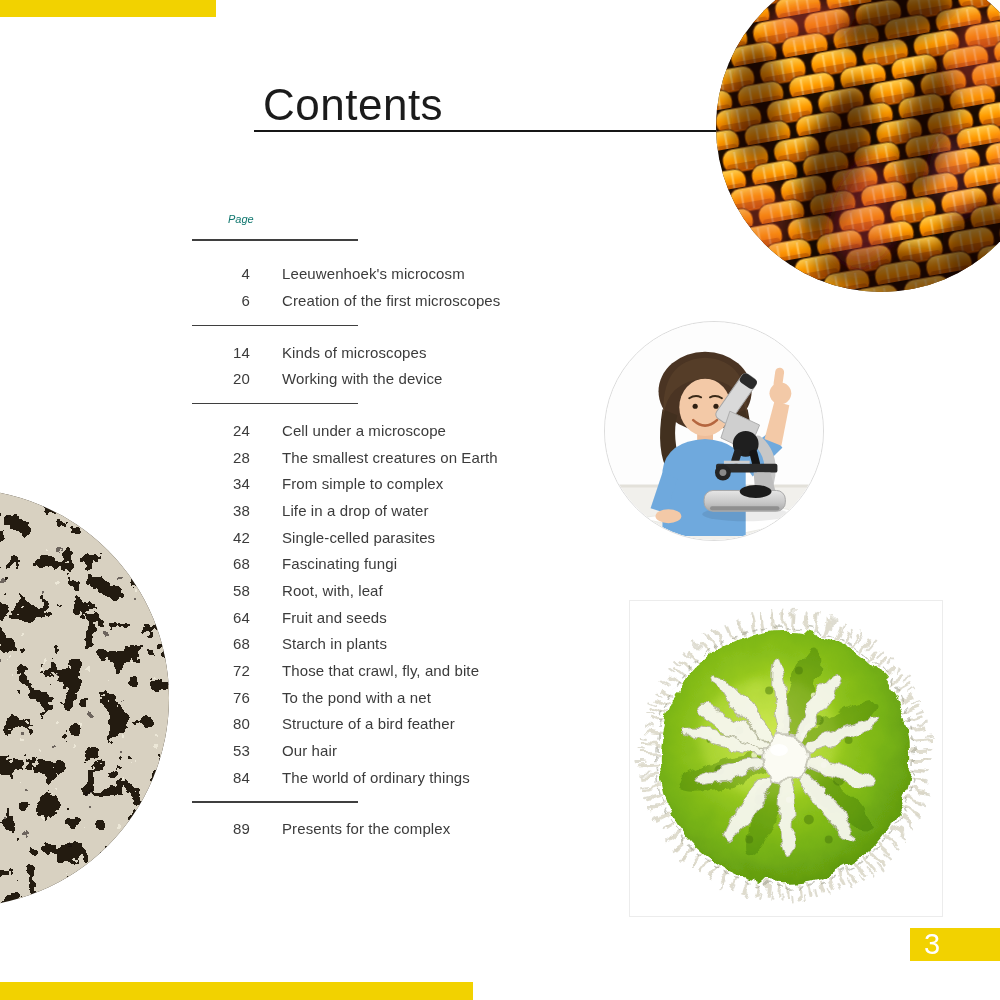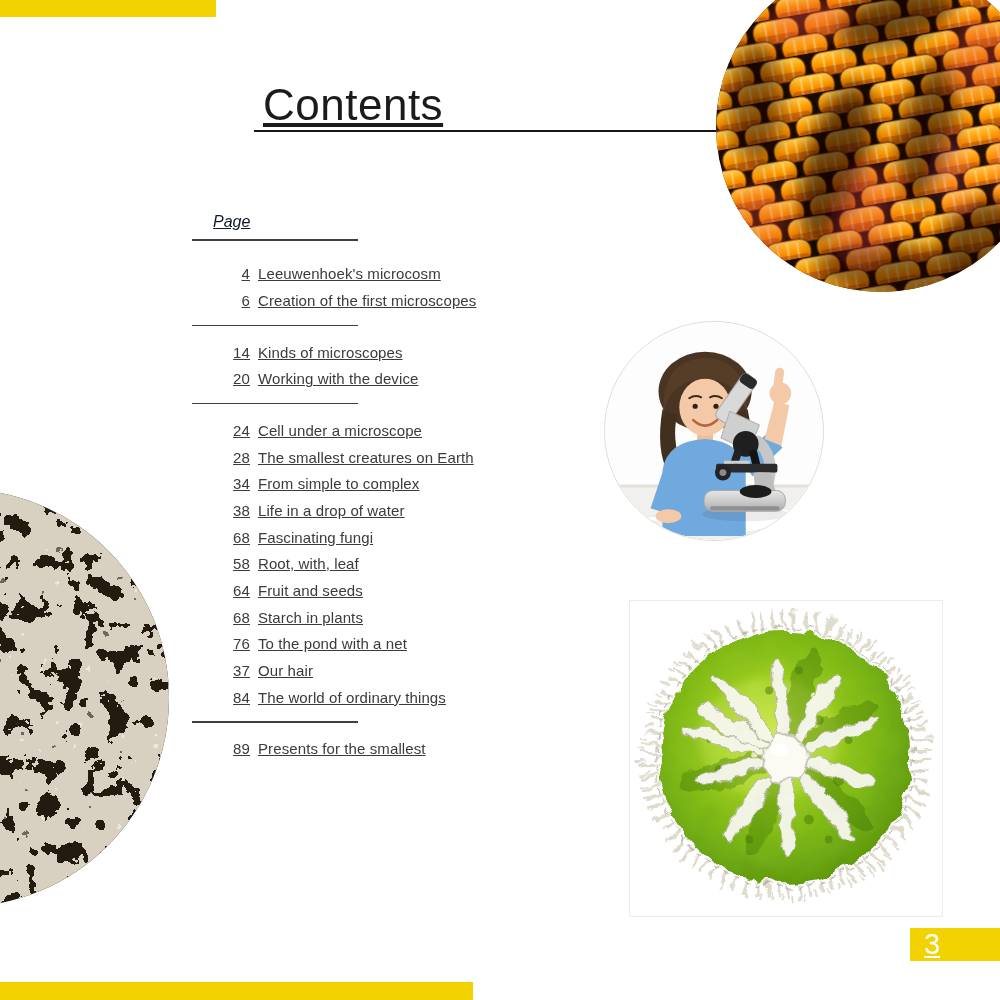--- a/index.html
+++ b/index.html
@@ -1,45 +1,45 @@
 <!DOCTYPE html>
 <html style="--accent: #F2D200;"><head>
 <meta charset="utf-8">
 <style>
   :root{ --accent:#F2D200; --body-text:#3B3B3B; --title-text:#1B1B1B; }
   *{margin:0;padding:0;box-sizing:border-box;}
   html,body{width:1000px;height:1000px;}
   body{position:relative;overflow:hidden;background:#fff;
        font-family:"Liberation Sans","DejaVu Sans",sans-serif;color:var(--body-text);}
-  .abs{position:absolute;text-decoration:underline;}
+  .abs{position:absolute;}
 
   
   .bar-top{left:0;top:0;width:216px;height:17px;background:var(--accent);}
   .bar-bottom{left:0;top:982px;width:473px;height:18px;background:var(--accent);}
 
   
   .pagenum{left:910px;top:928px;width:90px;height:33px;background:var(--accent);
            color:#fff;font-size:29px;line-height:32px;padding-left:14px;}
 
   
   .title{left:263px;top:82px;font-size:44px;line-height:1.05;font-weight:400;
          color:var(--title-text);letter-spacing:.5px;}
   .title-rule{left:254px;top:130px;width:462px;height:2px;background:#161616;}
 
   
-  .page-label{left:213px;top:213px;font-style:italic;font-size:16px;color:#0f172a;}
+  .page-label{left:228px;top:213px;font-style:italic;font-size:11px;color:#0f766e;}
 
   
   #toc{left:192px;top:239px;width:400px;}
   .toc-rule{width:166px;height:1.5px;background:#3f3f3f;margin:10.7px 0 12.7px 0;}
   .toc-rule:first-child{margin-top:0;margin-bottom:20px;}
   .toc-row{display:flex;height:26.7px;align-items:center;font-size:15px;
            color:var(--body-text);letter-spacing:.1px;}
   .toc-num{width:58px;text-align:right;flex:none;}
-  .toc-title{margin-left:8px;white-space:nowrap;}
+  .toc-title{margin-left:32px;white-space:nowrap;}
 
   
   .photo{overflow:hidden;}
   .butterfly{left:716px;top:-38px;width:330px;height:330px;border-radius:50%;}
   .girl{left:604px;top:321px;width:220px;height:220px;border-radius:50%;
         border:1px solid #dcdcdc;background:#fff;}
   .algae-box{left:629px;top:600px;width:314px;height:317px;background:#fff;
              border:1px solid #ececec;}
   .fiber{left:-250px;top:488px;width:420px;height:420px;border-radius:50%;}
   .photo svg{display:block;width:100%;height:100%;}
@@ -90,53 +90,65 @@
       </div>
       <div class="toc-row">
         <span class="toc-num">34</span>
         <span class="toc-title">From simple to complex</span>
       </div>
       <div class="toc-row">
         <span class="toc-num">38</span>
         <span class="toc-title">Life in a drop of water</span>
       </div>
       <div class="toc-row">
+        <span class="toc-num">42</span>
+        <span class="toc-title">Single-celled parasites</span>
+      </div>
+      <div class="toc-row">
         <span class="toc-num">68</span>
         <span class="toc-title">Fascinating fungi</span>
       </div>
       <div class="toc-row">
         <span class="toc-num">58</span>
         <span class="toc-title">Root, with, leaf</span>
       </div>
       <div class="toc-row">
         <span class="toc-num">64</span>
         <span class="toc-title">Fruit and seeds</span>
       </div>
       <div class="toc-row">
         <span class="toc-num">68</span>
         <span class="toc-title">Starch in plants</span>
       </div>
       <div class="toc-row">
+        <span class="toc-num">72</span>
+        <span class="toc-title">Those that crawl, fly, and bite</span>
+      </div>
+      <div class="toc-row">
         <span class="toc-num">76</span>
         <span class="toc-title">To the pond with a net</span>
       </div>
       <div class="toc-row">
-        <span class="toc-num">37</span>
+        <span class="toc-num">80</span>
+        <span class="toc-title">Structure of a bird feather</span>
+      </div>
+      <div class="toc-row">
+        <span class="toc-num">53</span>
         <span class="toc-title">Our hair</span>
       </div>
       <div class="toc-row">
         <span class="toc-num">84</span>
         <span class="toc-title">The world of ordinary things</span>
       </div>
     </div>
     <div class="toc-rule"></div>
     <div>
       <div class="toc-row">
         <span class="toc-num">89</span>
-        <span class="toc-title">Presents for the smallest</span>
+        <span class="toc-title">Presents for the complex</span>
       </div>
     </div>
   </div>
 
 <div class="abs pagenum">
   <span>3</span>
 </div>
 
 <div class="abs photo butterfly">
   <svg viewBox="0 0 330 330">

